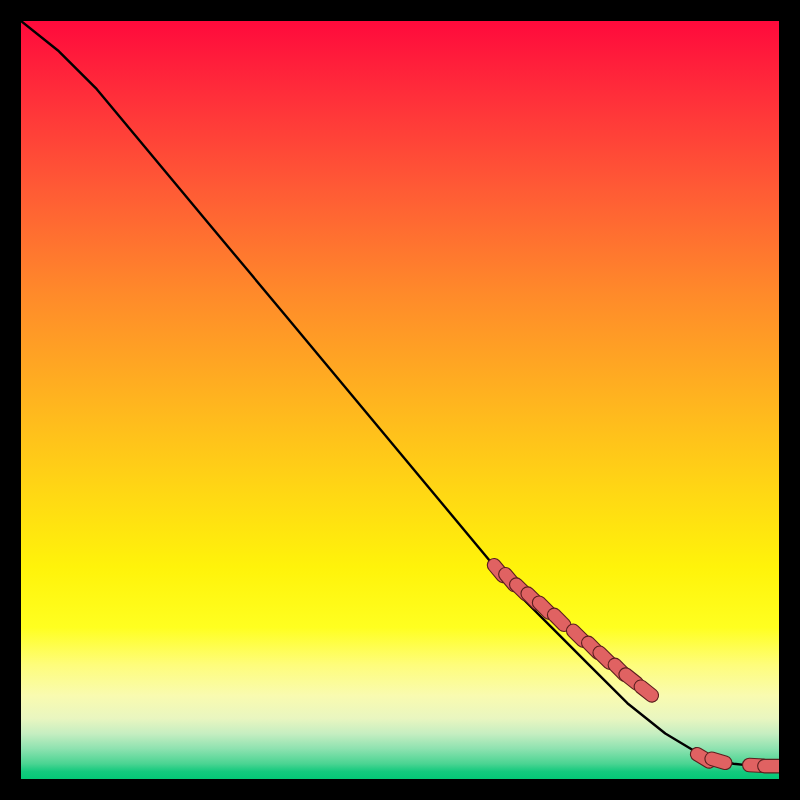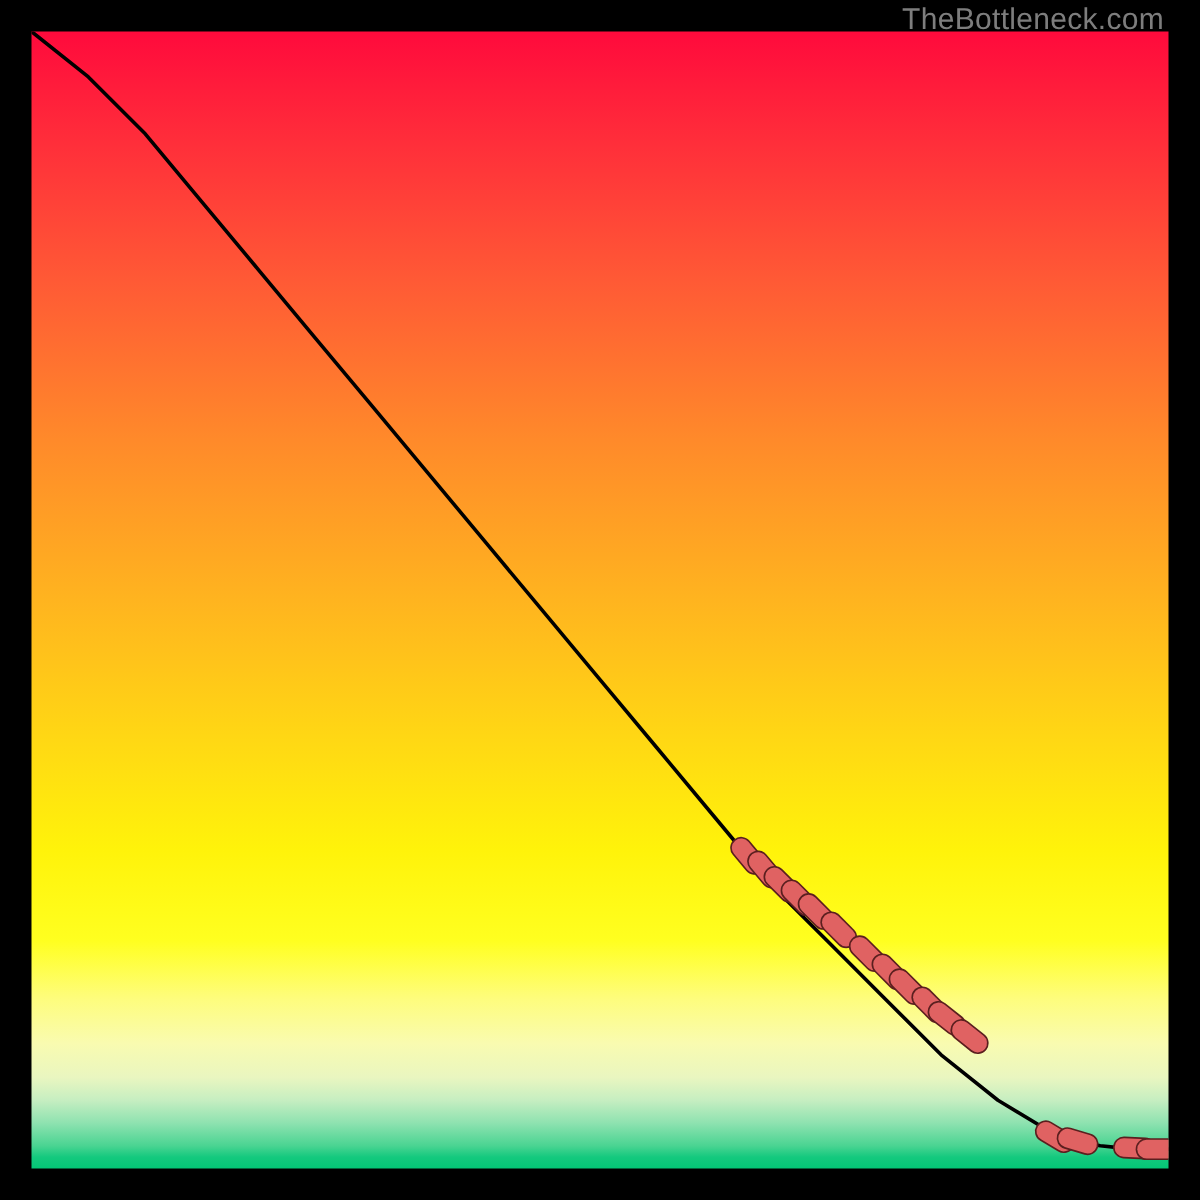--- a/index.html
+++ b/index.html
@@ -62,21 +62,20 @@
     stroke: #000;
     stroke-width: 2.4;
     stroke-linecap: round;
     stroke-linejoin: round;
   }
 </style>
 </head>
 <body>
 
 <div class="frame">
-  <div class="attribution">TheBottleneck.com</div>
 
   <div class="plot">
     <svg class="overlay" viewBox="0 0 758 758" preserveAspectRatio="none">
       <path id="curve-path" class="curve" d="M0.0 0.0 L37.9 30.3 L75.8 68.2 L113.7 113.7 L151.6 159.2 L189.5 204.7 L227.4 250.1 L265.3 295.6 L303.2 341.1 L341.1 386.6 L379.0 432.1 L416.9 477.5 L454.8 523.0 L492.7 568.5 L530.6 606.4 L568.5 644.3 L606.4 682.2 L644.3 712.5 L682.2 735.3 L697.4 739.8 L712.5 742.8 L727.7 744.4 L742.8 745.1 L758.0 745.1"></path>
       <g id="markers-group">
           <line x1="473.1" y1="544.2" x2="482.0" y2="554.9" stroke="#5b1f1f" stroke-width="14.6" stroke-linecap="round"></line>
           <line x1="473.1" y1="544.2" x2="482.0" y2="554.9" stroke="#e06262" stroke-width="12.4" stroke-linecap="round"></line>
           <line x1="484.4" y1="553.3" x2="493.4" y2="564.0" stroke="#5b1f1f" stroke-width="14.6" stroke-linecap="round"></line>
           <line x1="484.4" y1="553.3" x2="493.4" y2="564.0" stroke="#e06262" stroke-width="12.4" stroke-linecap="round"></line>
           <line x1="495.3" y1="563.6" x2="505.2" y2="573.4" stroke="#5b1f1f" stroke-width="14.6" stroke-linecap="round"></line>

